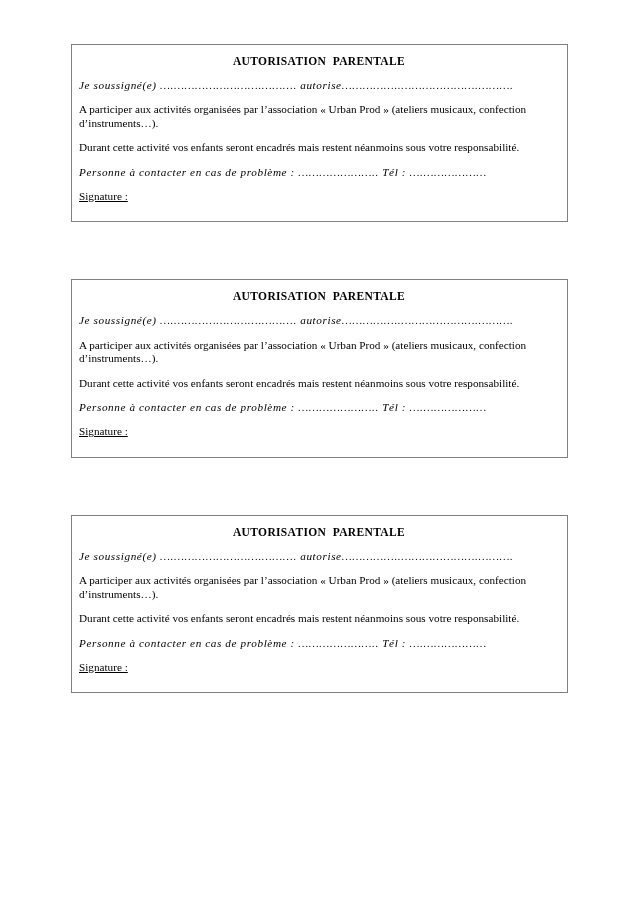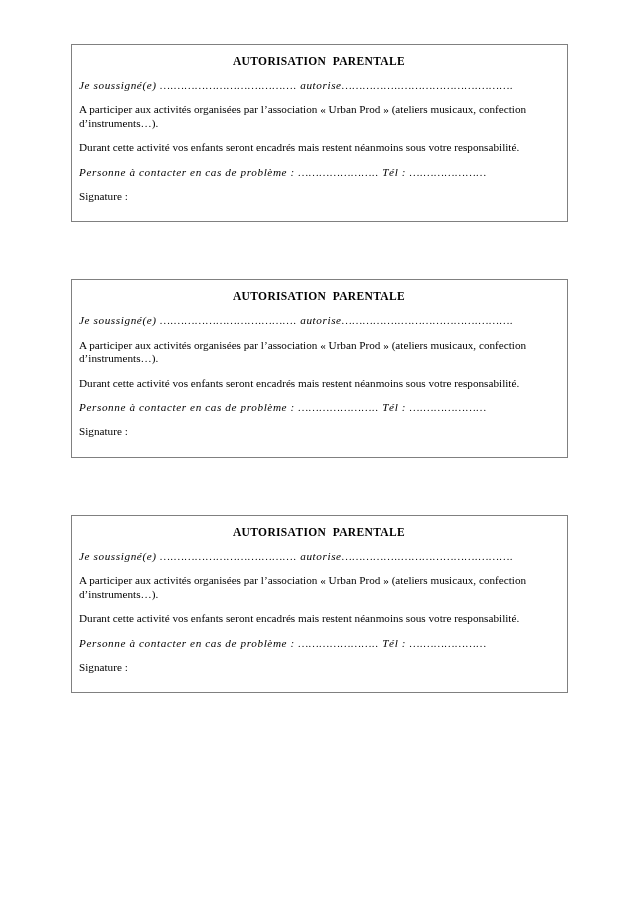--- a/index.html
+++ b/index.html
@@ -52,20 +52,21 @@
     font-size: 11.2px;
     line-height: 13.4px;
     margin: 0 0 11px 0;
     text-align: left;
   }
   .para:last-child {
     margin-bottom: 0;
   }
   .para.signature {
     margin-bottom: 2px;
+    text-decoration: underline;
   }
   .leader {
     letter-spacing: 0.6px;
     font-style: italic;
   }
 </style>
 </head>
 <body>
 
 <div class="page">

